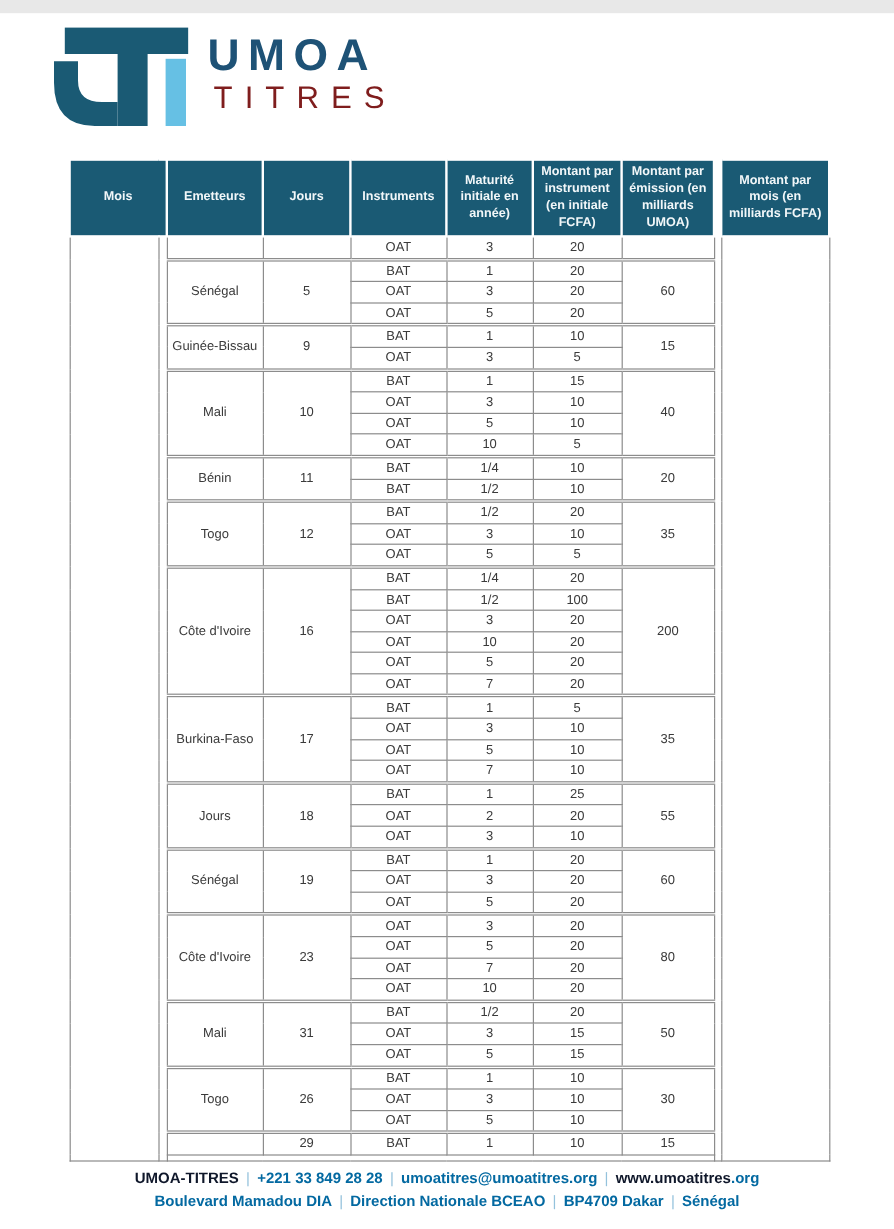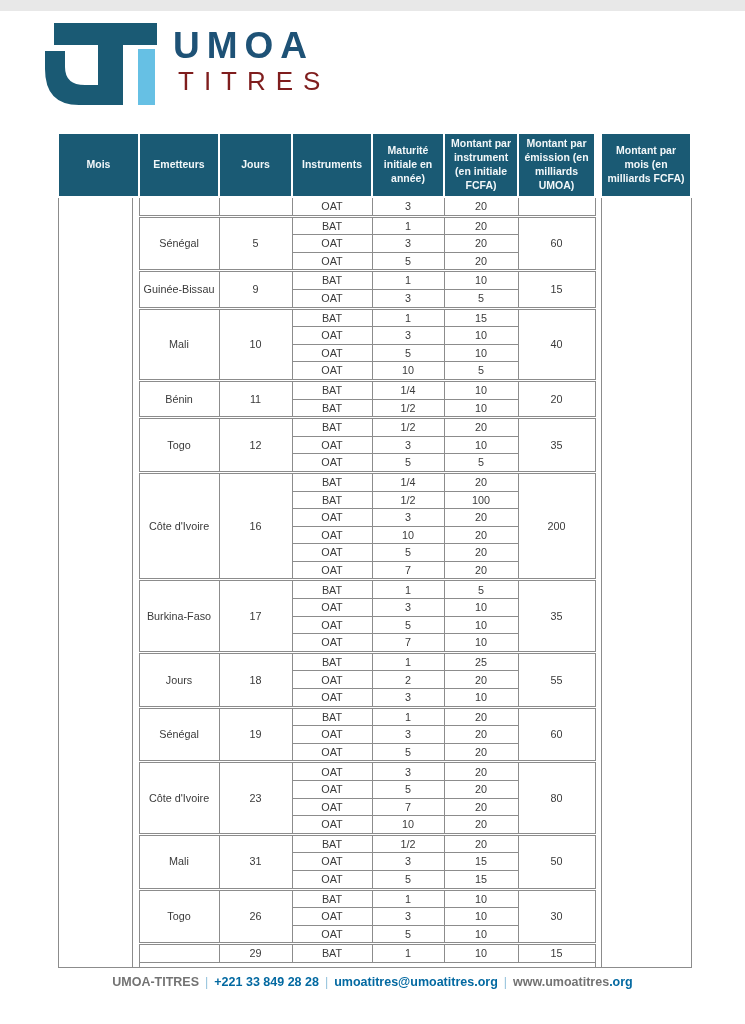--- a/index.html
+++ b/index.html
@@ -47,21 +47,21 @@
   .cal-table tbody td.mmois{background:#ffffff;}
   .cal-table tr.spacer td{
     height:4px;border:none;border-bottom:1px solid #8c8c8c;
   }
   
   .footer{
     position:absolute;left:0;right:0;top:962px;
     text-align:center;font-size:12.5px;line-height:1.55;
   }
   .footer .sep{color:#94c2dc;font-weight:400;padding:0 6px;}
-  .footer .navy{color:#737373;font-weight:700;}
+  .footer .navy{color:#0f172a;font-weight:700;}
   .footer .blue{color:#0369a1;font-weight:600;}
 </style>
 </head>
 <body>
 
 <div class="page">
 
   <div class="logo">
     <svg class="logo-mark" width="112" height="86" viewBox="0 0 112 86" xmlns="http://www.w3.org/2000/svg">
 
@@ -368,15 +368,18 @@
           <td class="sp"></td>
           <td class="sp"></td>
         </tr>
       </tbody>
   </table>
 
   <div class="footer">
     <div>
       <span class="navy">UMOA-TITRES</span><span class="sep">|</span><span class="blue">+221 33 849 28 28</span><span class="sep">|</span><span class="blue">umoatitres@umoatitres.org</span><span class="sep">|</span><span><span class="navy">www.umoatitres</span><span class="blue">.org</span></span>
     </div>
+    <div>
+      <span class="blue">Boulevard Mamadou DIA</span><span class="sep">|</span><span class="blue">Direction Nationale BCEAO</span><span class="sep">|</span><span class="blue">BP4709 Dakar</span><span class="sep">|</span><span class="blue">Sénégal</span>
+    </div>
   </div>
 
 </div>
 
 </body></html>

